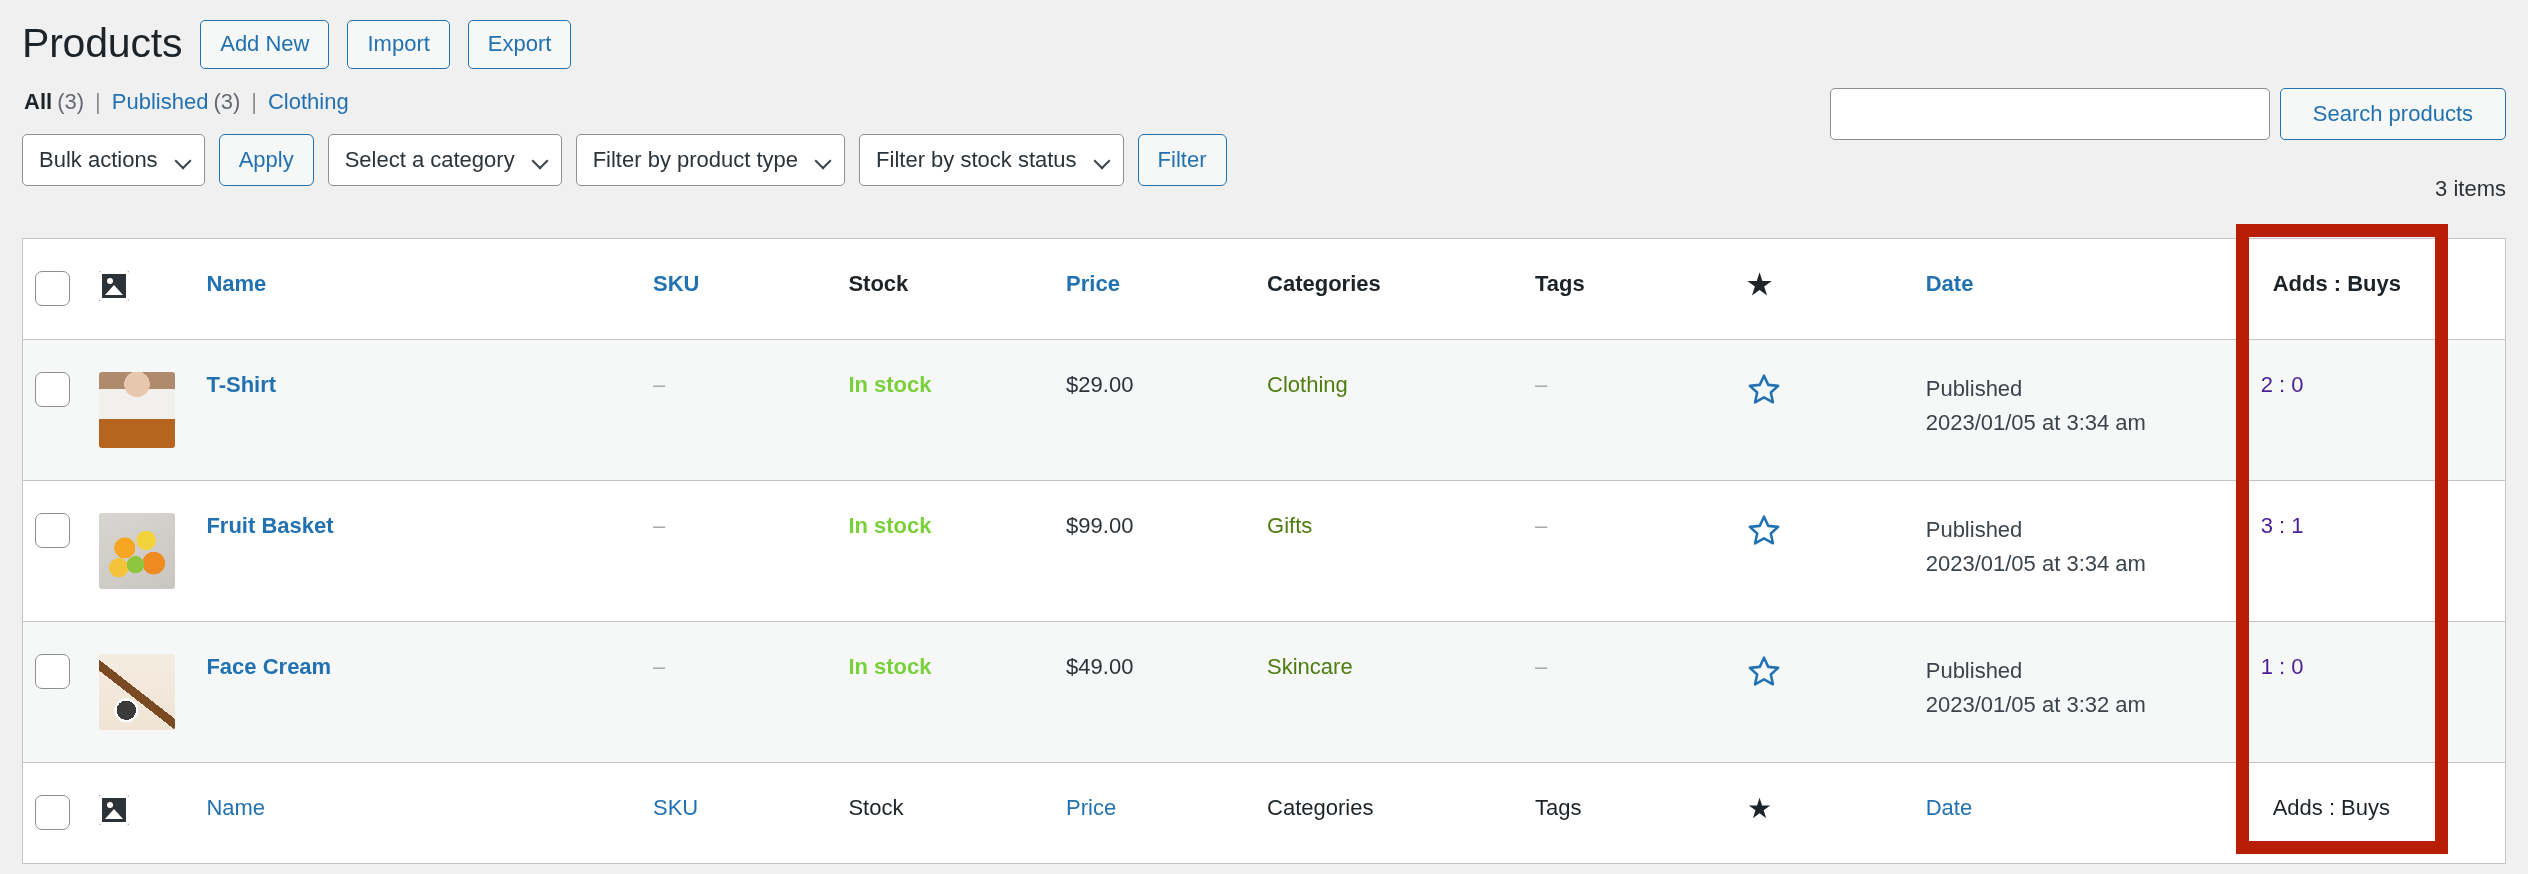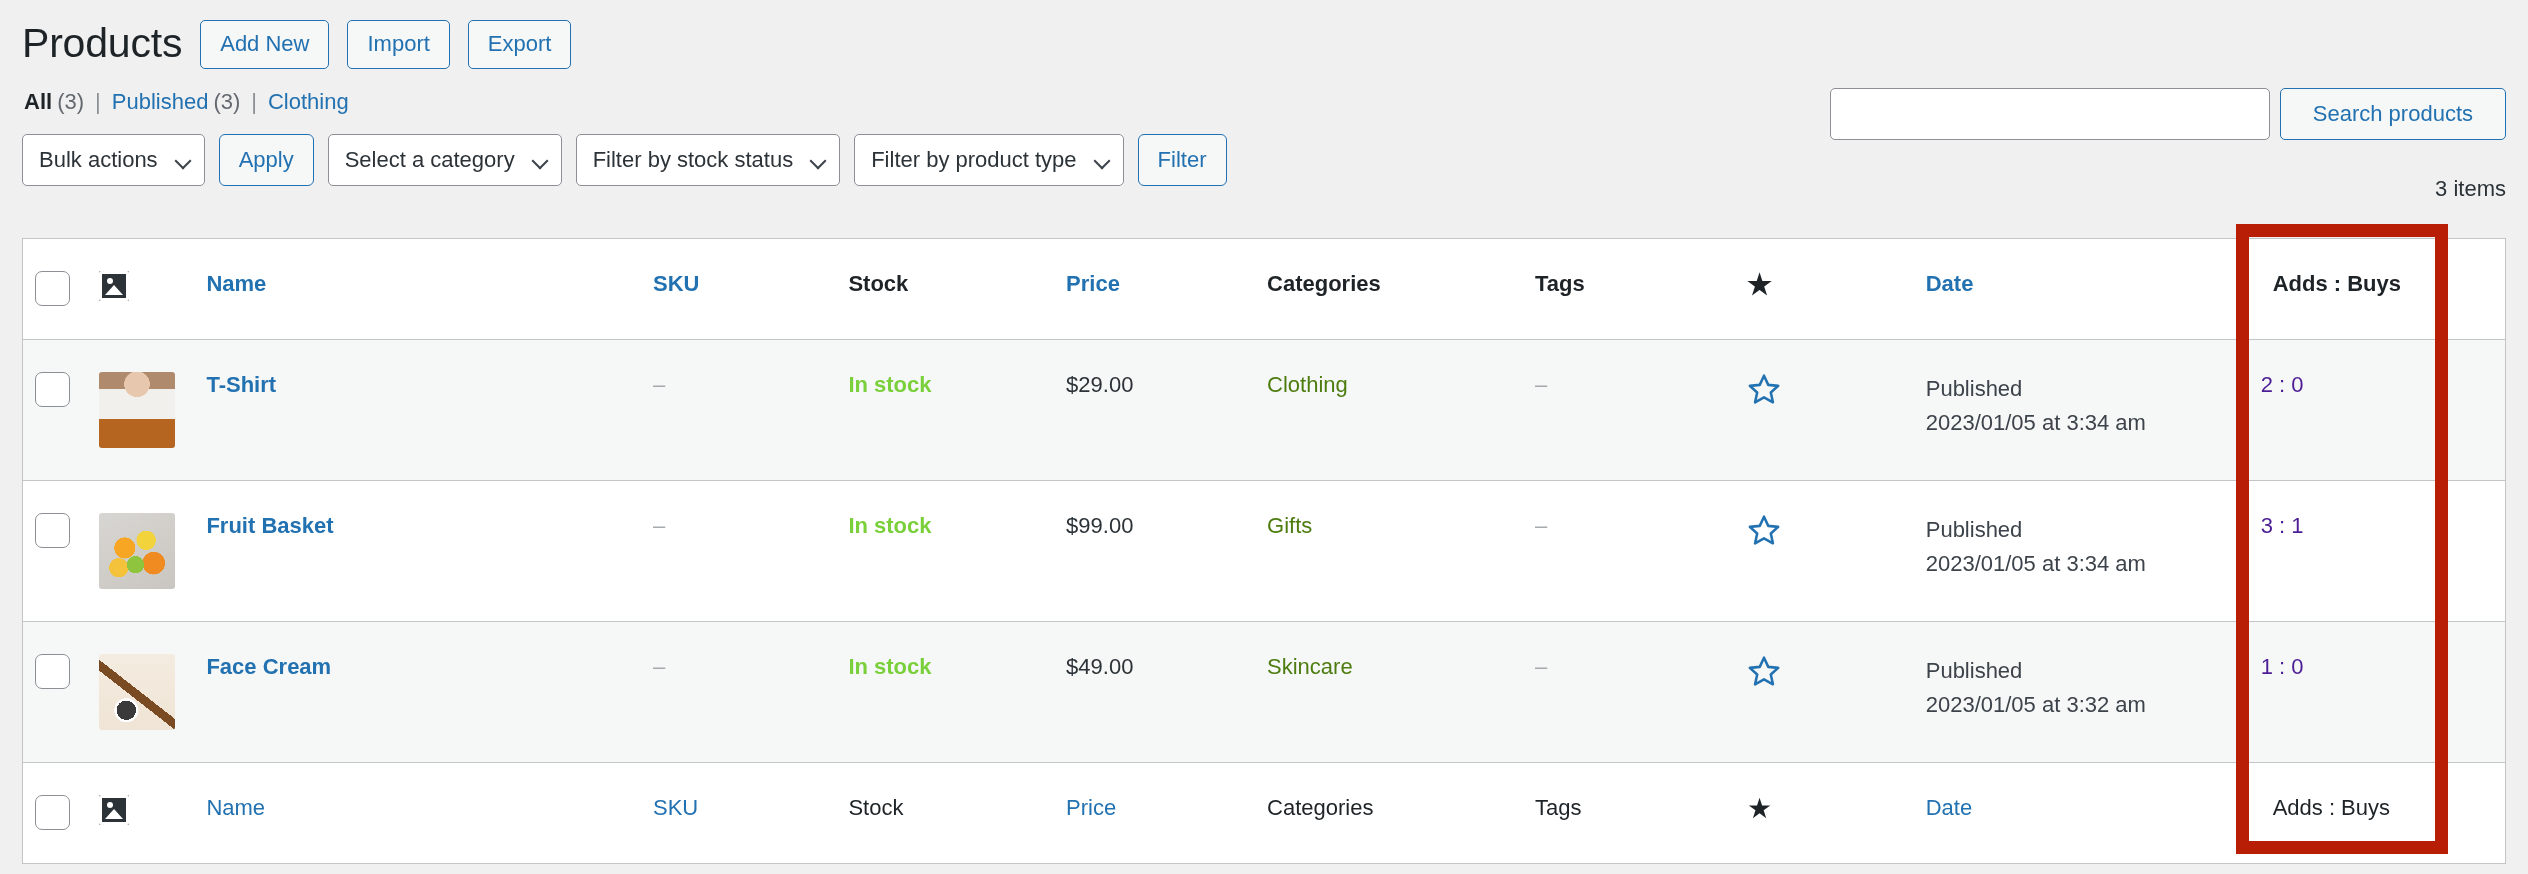--- a/index.html
+++ b/index.html
@@ -335,26 +335,26 @@
       <span class="chev"></span>
     </div>
     <button class="secondary-btn">Apply</button>
 
     <div class="select-box">
       <span>Select a category</span>
       <span class="chev"></span>
     </div>
 
     <div class="select-box">
-      <span>Filter by stock status</span>
+      <span>Filter by product type</span>
       <span class="chev"></span>
     </div>
 
     <div class="select-box">
-      <span>Filter by product type</span>
+      <span>Filter by stock status</span>
       <span class="chev"></span>
     </div>
 
     <button class="secondary-btn">Filter</button>
   </div>
 
   <div class="items-count">3 items</div>
 
   <table class="wp-table">
     <thead>

